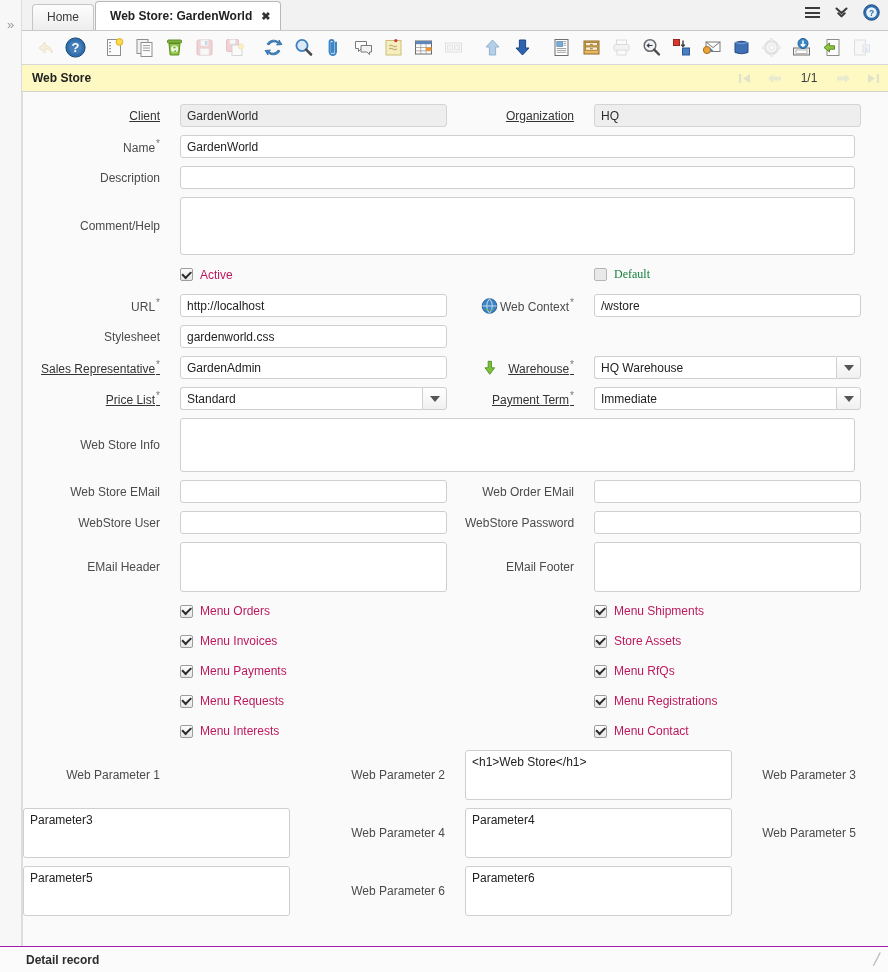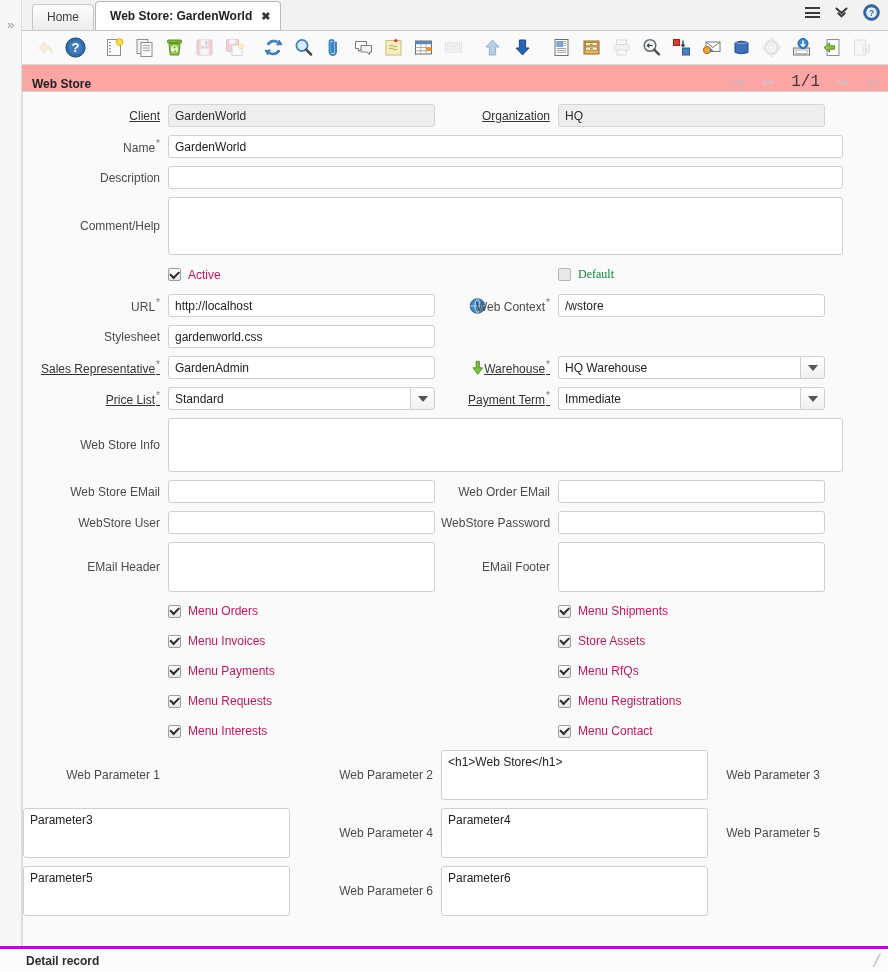--- a/index.html
+++ b/index.html
@@ -117,52 +117,52 @@
     cursor: pointer;
     border-radius: 3px;
   }
   .tbtn.disabled { opacity: .32; cursor: default; }
   .tbsep { width: 9px; height: 1px; }
 
   
   .rec-header {
     height: 27px;
     flex: 0 0 27px;
-    background: #fca5a5;
+    background: #fef9c3;
     border-bottom: 1px solid #d3d3d3;
     display: flex;
-    align-items: flex-end;
+    align-items: center;
     padding: 0 6px 0 10px;
     position: relative;
   }
   .rec-title { font-weight: bold; font-size: 12px; color: #222; }
   .rec-nav {
     margin-left: auto;
     display: flex;
     align-items: center;
     gap: 16px;
     padding-right: 2px;
   }
   .navbtn { cursor: pointer; display: block; line-height: 0; }
   .navbtn.dim { opacity: .35; cursor: default; }
-  .pagepos { font-size: 16px; color: #3a3a3a; min-width: 22px; text-align: center; font-family: Liberation Mono, monospace; }
+  .pagepos { font-size: 12px; color: #3a3a3a; min-width: 22px; text-align: center; }
 
   
   .form-wrap {
     flex: 1 1 auto;
     min-height: 0;
     background: #fafafa;
     border-left: 1px solid #dedede;
     overflow: hidden;
     position: relative;
   }
   .form-grid {
     display: grid;
     grid-template-columns: 145px 273px 117px 270px;
-    column-gap: 0px;
+    column-gap: 12px;
     padding-top: 8px;
   }
   .lbl {
     font-size: 12px;
     color: #4b4b4b;
     text-align: right;
     padding-right: 8px;
     align-self: center;
     white-space: nowrap;
     position: relative;
@@ -242,21 +242,21 @@
   }
   .cb.off { background: #e9e9e9; border-color: #b6b6b6; }
   .cblabel { margin-left: 7px; font-size: 12px; color: #be185d; white-space: nowrap; }
   .cblabel.dim { color: #15803d; font-family: Liberation Serif, serif; }
 
   
   .statusbar {
     height: 26px;
     flex: 0 0 26px;
     background: #fbfbfb;
-    border-top: 3px solid #a21caf;
+    border-top: 1px solid #a21caf;
     display: flex;
     align-items: center;
     padding: 0 8px 0 26px;
     font-size: 12px;
     font-weight: bold;
     color: #2d2d2d;
     position: relative;
     z-index: 5;
     gap: 37px;
   }

